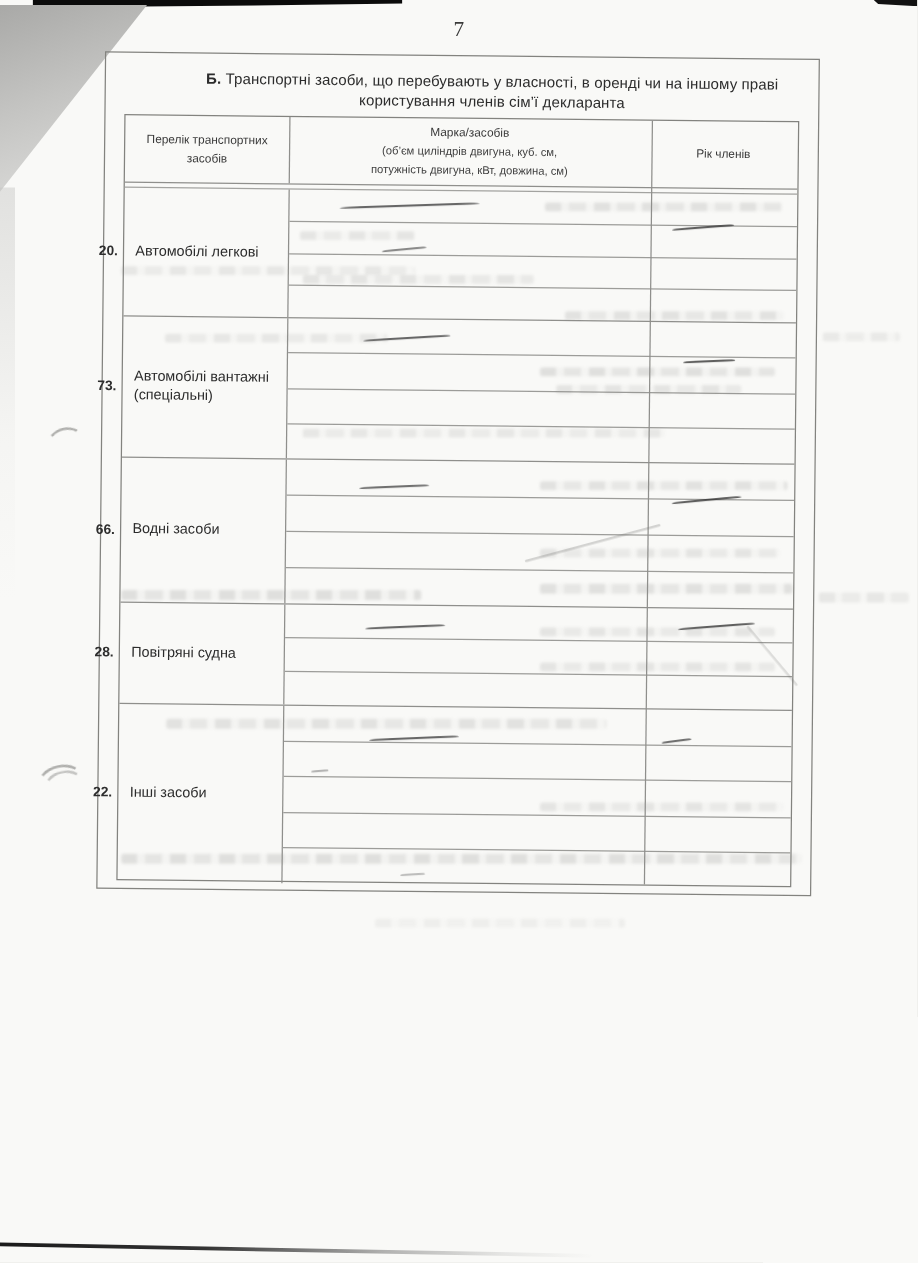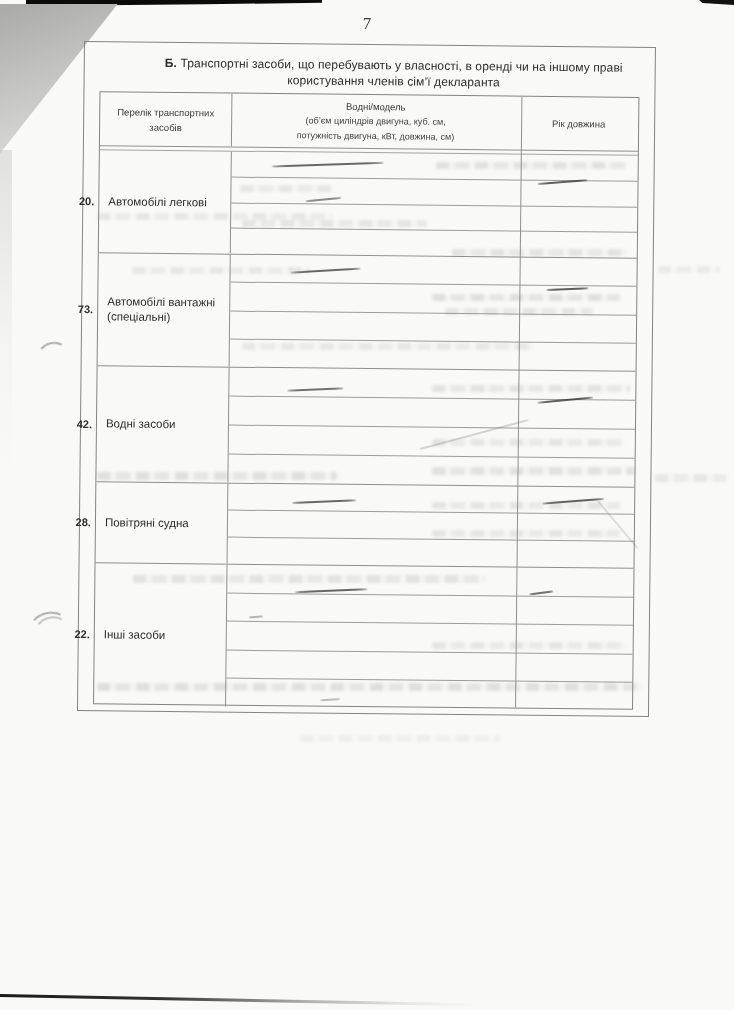--- a/index.html
+++ b/index.html
@@ -85,26 +85,26 @@
       <div><b>Б.</b> <span>Транспортні засоби, що перебувають у власності, в оренді чи на іншому праві</span></div>
       <div>користування членів сім’ї декларанта</div>
     </div>
 
     <div class="dtable">
       <div class="thead">
         <div class="th th1">
           <span>Перелік транспортних засобів</span>
         </div>
         <div class="th th2">
-          <div>Водні/модель</div>
+          <div>Марка/засобів</div>
           <div class="small">(об’єм циліндрів двигуна, куб. см,</div>
           <div class="small">потужність двигуна, кВт, довжина, см)</div>
         </div>
         <div class="th th3">
-          <span>Рік довжина</span>
+          <span>Рік членів</span>
         </div>
       </div>
       <div class="tbody">
           <div class="trow" style="height: 103px;">
             <div class="dash" style="left: 172px; top: 11px; width: 112px; transform: rotate(-2.5deg); opacity: 0.85;"></div>
             <div class="dash" style="left: 438px; top: 26px; width: 50px; transform: rotate(-5deg); opacity: 0.9;"></div>
             <div class="dash" style="left: 206px; top: 46px; width: 36px; transform: rotate(-6deg); opacity: 0.65;"></div>
             <div class="row-num">20.</div>
             <div class="row-label">
               <div class="">Автомобілі легкові</div>
@@ -127,21 +127,21 @@
             <div class="row-grid">
               <div class="sub-row"></div>
               <div class="sub-row"></div>
               <div class="sub-row"></div>
               <div class="sub-row"></div>
             </div>
           </div>
           <div class="trow" style="height: 116px;">
             <div class="dash" style="left: 190px; top: 20px; width: 56px; transform: rotate(-3deg); opacity: 0.8;"></div>
             <div class="dash" style="left: 440px; top: 28px; width: 56px; transform: rotate(-6deg); opacity: 0.9;"></div>
-            <div class="row-num">42.</div>
+            <div class="row-num">66.</div>
             <div class="row-label">
               <div class="">Водні засоби</div>
             </div>
             <div class="row-grid">
               <div class="sub-row"></div>
               <div class="sub-row"></div>
               <div class="sub-row"></div>
               <div class="sub-row"></div>
             </div>
           </div>

